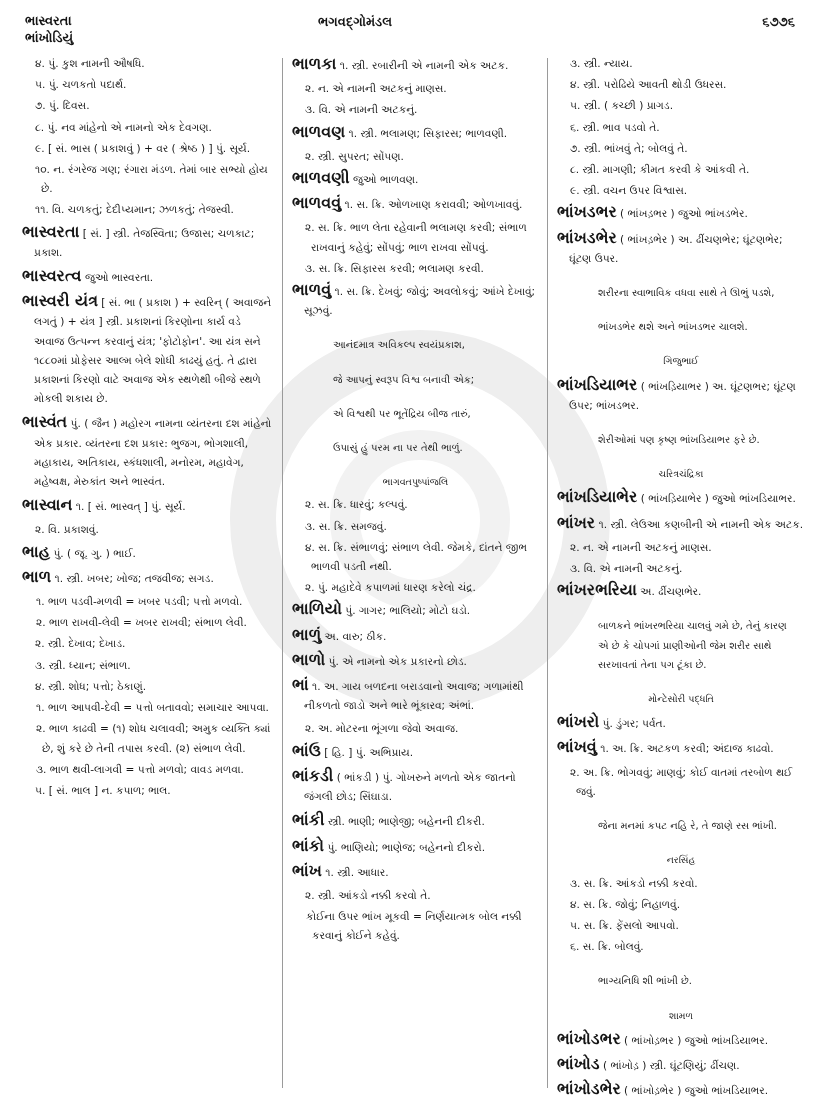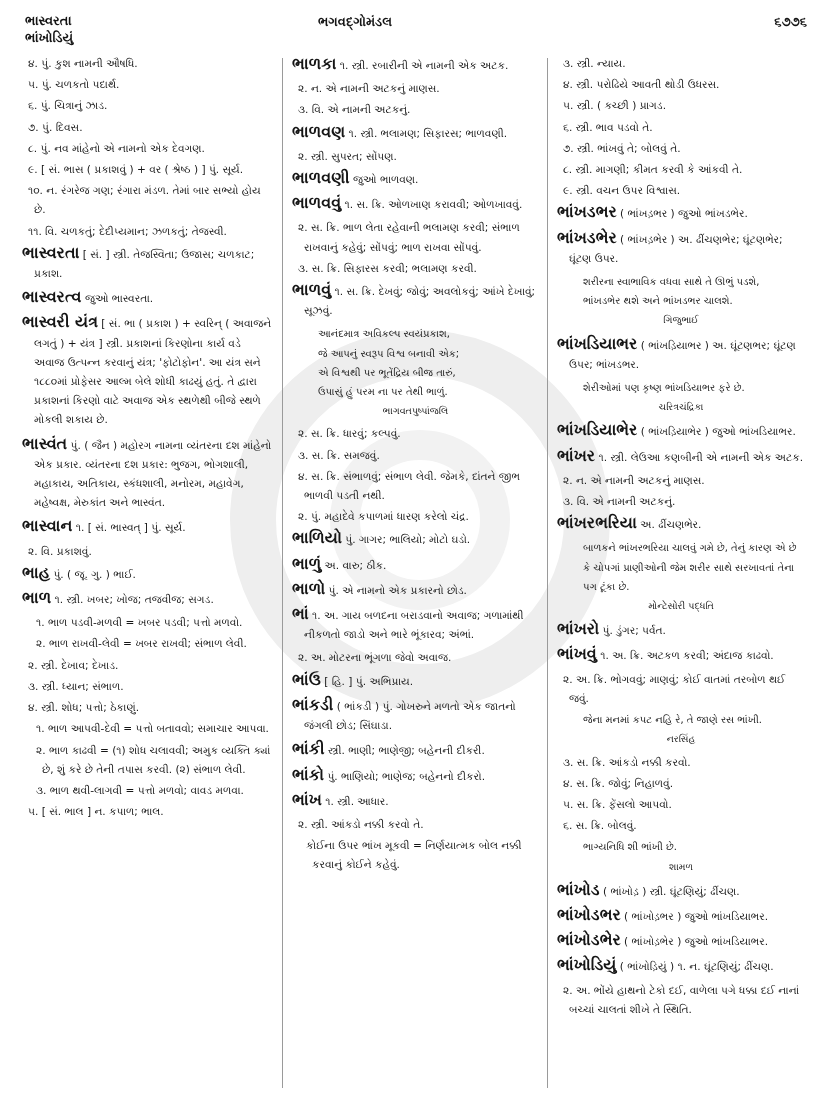--- a/index.html
+++ b/index.html
@@ -5,33 +5,33 @@
   html,body{margin:0;padding:0;background:#fff;}
   body{width:825px;height:1102px;overflow:hidden;position:relative;
        font-family:"DejaVu Sans",sans-serif;color:#151515;}
   .wm{position:absolute;left:230px;top:330px;width:380px;height:380px;border-radius:50%;
       border:46px solid #eeeeee;box-sizing:border-box;z-index:0;}
   .wm2{position:absolute;left:330px;top:430px;width:180px;height:180px;border-radius:50%;
       border:30px solid #f2f2f2;box-sizing:border-box;z-index:0;}
   .header{position:absolute;left:0;top:0;width:825px;height:48px;z-index:1;}
   .guide{position:absolute;left:25px;top:12px;font-size:13px;font-weight:bold;line-height:17px;}
   .runtitle{position:absolute;left:0;width:710px;top:14px;text-align:center;font-size:13px;font-weight:bold;}
-  .pageno{position:absolute;right:18px;top:14px;font-size:13px;font-weight:bold;}
+  .pageno{position:absolute;right:30px;top:14px;font-size:13px;font-weight:bold;}
   .col{position:absolute;top:54px;bottom:0;z-index:1;font-size:10.6px;line-height:19.2px;}
   .c1{left:22px;width:252px;}
   .c2{left:292px;width:247px;}
   .c3{left:557px;width:248px;}
   .rule{position:absolute;top:58px;width:1px;background:#9a9a9a;z-index:1;}
   .r1{left:282px;height:1030px;}
   .r2{left:547px;height:1030px;}
   .entry{margin:0 0 4px 0;text-indent:0;padding-left:12px;text-indent:-12px;}
   .hw{font-weight:bold;font-size:16px;}
-  .sub{padding-left:12px;text-indent:-6px;margin:0 0 2px 0;}
+  .sub{padding-left:12px;text-indent:-6px;margin:0 0 2px 7px;}
   .phrase{padding-left:20px;text-indent:-6px;margin:0 0 2px 0;}
-  .quote{padding-left:26px;margin:0;font-size:10px;}
+  .quote{padding-left:26px;margin:15px;font-size:10px;}
   .src{text-align:center;font-size:9.5px;margin:0 0 4px 0;}
 </style>
 </head>
 <body>
 
 <div class="wm"></div>
 <div class="wm2"></div>
 
 <div class="header">
   <div class="guide">
@@ -41,21 +41,20 @@
   <div class="runtitle">ભગવદ્ગોમંડલ</div>
   <div class="pageno">૬૭૭૬</div>
 </div>
 
 <div class="rule r1"></div>
 <div class="rule r2"></div>
 
 <div class="col c1">
     <div class="sub">૪. પું. કુશ નામની ઔષધિ.</div>
     <div class="sub">૫. પું. ચળકતો પદાર્થ.</div>
-    <div class="sub">૬. પું. ચિત્રાનું ઝાડ.</div>
     <div class="sub">૭. પું. દિવસ.</div>
     <div class="sub">૮. પું. નવ માંહેનો એ નામનો એક દેવગણ.</div>
     <div class="sub">૯. [ સં. ભાસ ( પ્રકાશવું ) + વર ( શ્રેષ્ઠ ) ] પું. સૂર્ય.</div>
     <div class="sub">૧૦. ન. રંગરેજ ગણ; રંગારા મંડળ. તેમાં બાર સભ્યો હોય છે.</div>
     <div class="sub">૧૧. વિ. ચળકતું; દેદીપ્યમાન; ઝળકતું; તેજસ્વી.</div>
     <div class="entry"><span class="hw">ભાસ્વરતા</span><span> [ સં. ] સ્ત્રી. તેજસ્વિતા; ઉજાસ; ચળકાટ; પ્રકાશ.</span></div>
     <div class="entry"><span class="hw">ભાસ્વરત્વ</span><span> જુઓ ભાસ્વરતા.</span></div>
     <div class="entry"><span class="hw">ભાસ્વરી યંત્ર</span><span> [ સં. ભા ( પ્રકાશ ) + સ્વરિન્ ( અવાજને લગતું ) + યંત્ર ] સ્ત્રી. પ્રકાશનાં કિરણોના કાર્ય વડે અવાજ ઉત્પન્ન કરવાનું યંત્ર; 'ફોટોફોન'. આ યંત્ર સને ૧૮૮૦માં પ્રોફેસર આલ્મ બેલે શોધી કાઢયું હતું. તે દ્વારા પ્રકાશનાં કિરણો વાટે અવાજ એક સ્થળેથી બીજે સ્થળે મોકલી શકાય છે.</span></div>
     <div class="entry"><span class="hw">ભાસ્વંત</span><span> પું. ( જૈન ) મહોરગ નામના વ્યંતરના દશ માંહેનો એક પ્રકાર. વ્યંતરના દશ પ્રકાર: ભુજગ, ભોગશાલી, મહાકાય, અતિકાય, સ્કંધશાલી, મનોરમ, મહાવેગ, મહેષ્વક્ષ, મેરુકાંત અને ભાસ્વંત.</span></div>
     <div class="entry"><span class="hw">ભાસ્વાન</span><span> ૧. [ સં. ભાસ્વત્ ] પું. સૂર્ય.</span></div>
@@ -144,18 +143,18 @@
       <div class="src">નરસિંહ</div>
     </div>
     <div class="sub">૩. સ. ક્રિ. આંકડો નક્કી કરવો.</div>
     <div class="sub">૪. સ. ક્રિ. જોવું; નિહાળવું.</div>
     <div class="sub">૫. સ. ક્રિ. ફેંસલો આપવો.</div>
     <div class="sub">૬. સ. ક્રિ. બોલવું.</div>
     <div>
       <div class="quote">ભાગ્યનિધિ શી ભાંખી છે.</div>
       <div class="src">શામળ</div>
     </div>
+    <div class="entry"><span class="hw">ભાંખોડભર</span><span> ( ભાંખોડ઼ભર ) જુઓ ભાંખડિયાભર.</span></div>
     <div class="entry"><span class="hw">ભાંખોડ</span><span> ( ભાંખોડ઼ ) સ્ત્રી. ઘૂંટણિયું; ઢીંચણ.</span></div>
-    <div class="entry"><span class="hw">ભાંખોડભર</span><span> ( ભાંખોડ઼ભર ) જુઓ ભાંખડિયાભર.</span></div>
     <div class="entry"><span class="hw">ભાંખોડભેર</span><span> ( ભાંખોડ઼ભેર ) જુઓ ભાંખડિયાભર.</span></div>
     <div class="entry"><span class="hw">ભાંખોડિયું</span><span> ( ભાંખોડ઼િયું ) ૧. ન. ઘૂંટણિયું; ઢીંચણ.</span></div>
     <div class="sub">૨. અ. ભોંયે હાથનો ટેકો દઈ, વાળેલા પગે ધક્કા દઈ નાનાં બચ્ચાં ચાલતાં શીખે તે સ્થિતિ.</div>
   </div>
 
 </body></html>

